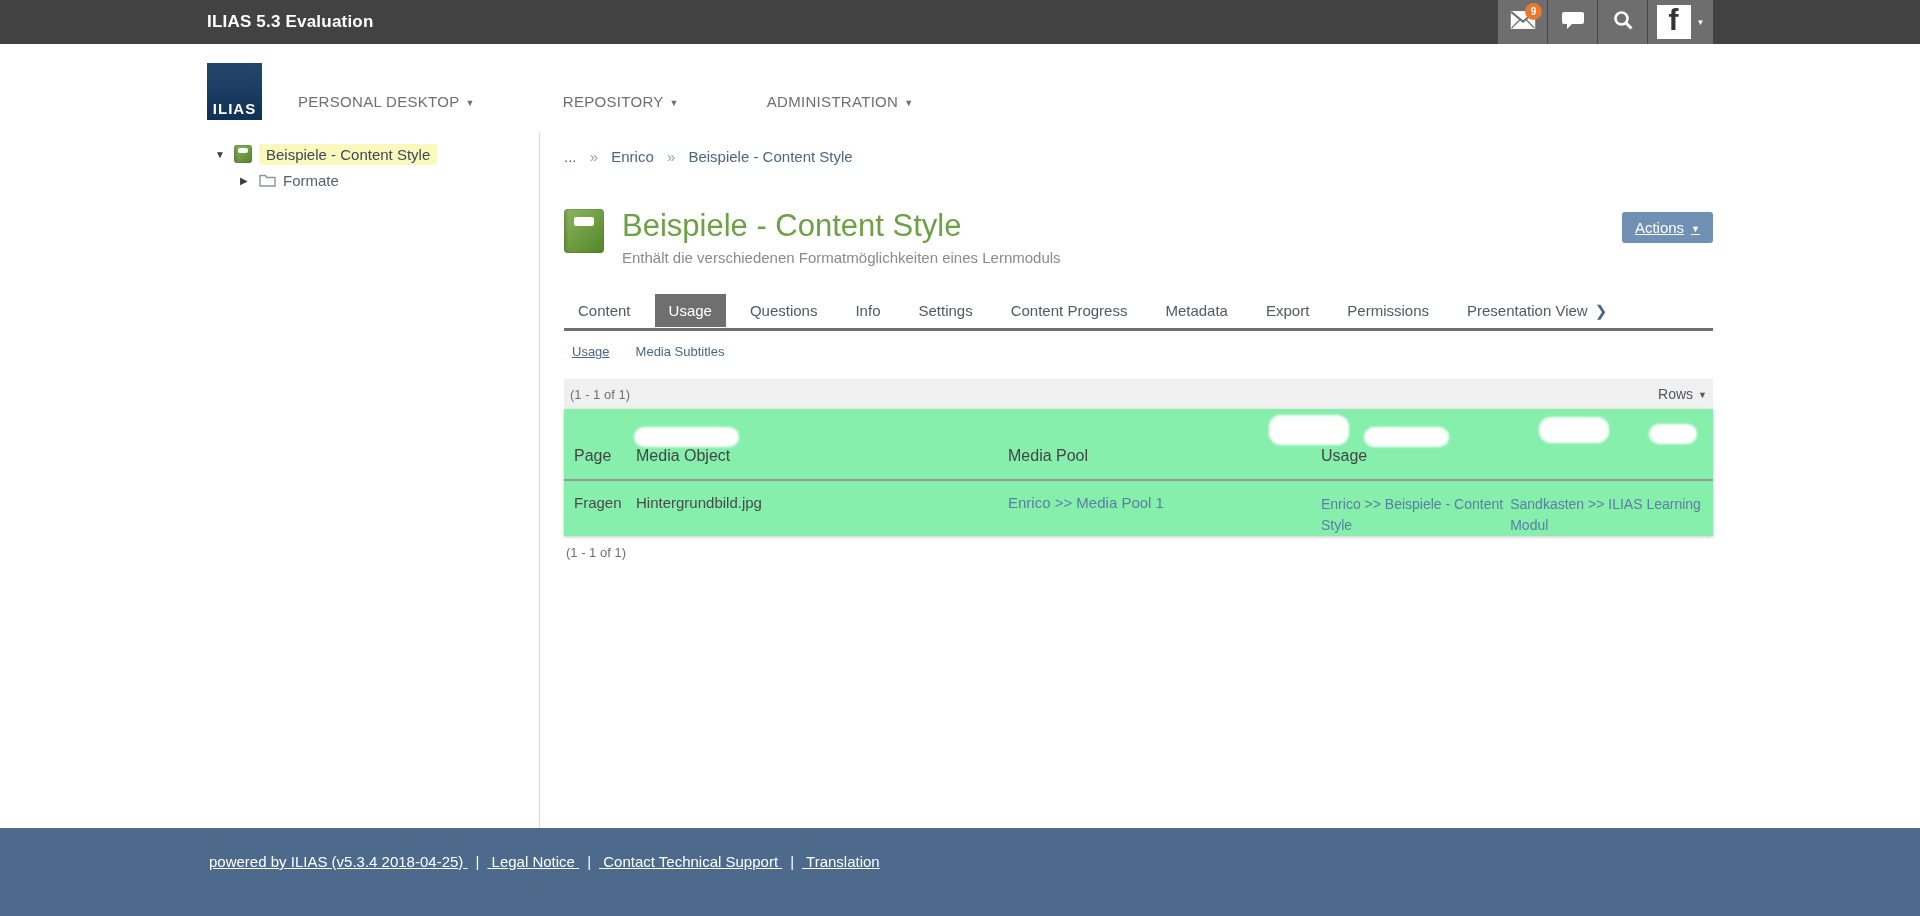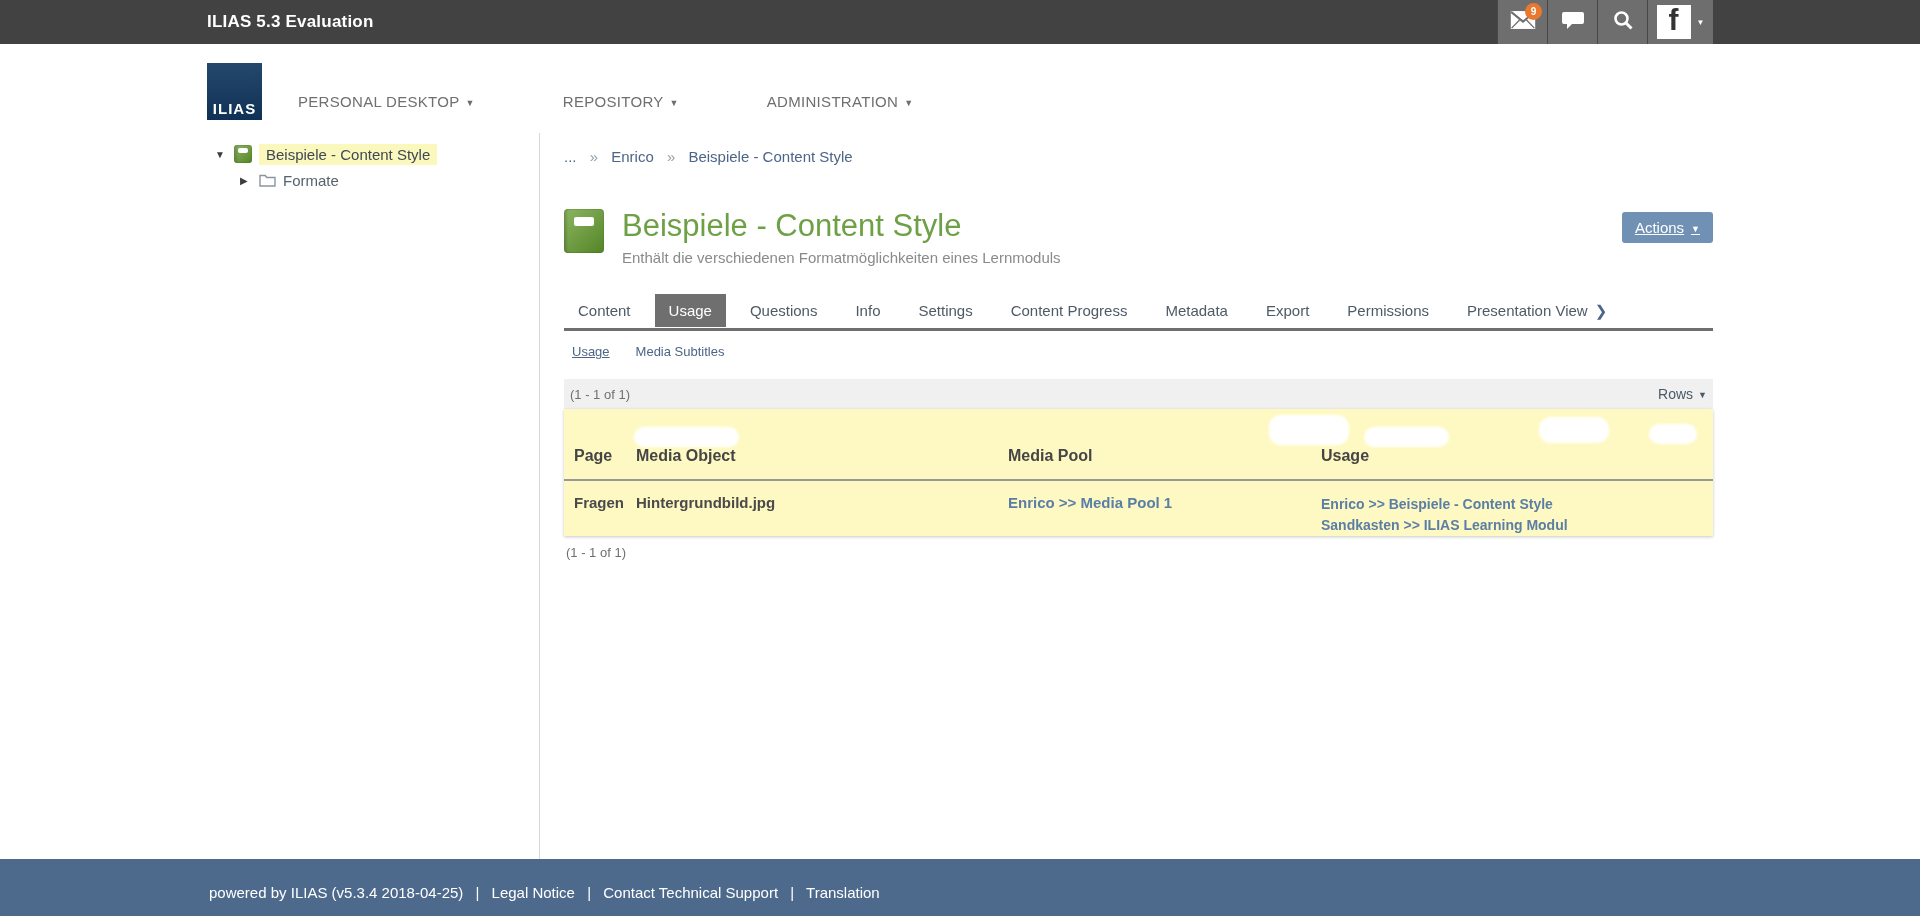--- a/index.html
+++ b/index.html
@@ -81,44 +81,44 @@
 
   .subtabs { padding:13px 0 10px 8px; display:flex; gap:26px; font-size:13px; }
   .subtab { color:#4c6586; cursor:pointer; }
   .subtab.active { text-decoration:underline; }
 
   .table-nav { margin-top:10px; height:30px; background:#f0f0f0; display:flex; align-items:center; padding:0 6px; }
   .range-text { font-size:13px; color:#707070; }
   .rows-select { margin-left:auto; font-size:14px; color:#4a5a68; cursor:pointer; }
   .rows-caret { font-size:9px; margin-left:5px; vertical-align:1px; color:#4a5a68; }
 
-  .table-card { background:#fef9c3; box-shadow:0 1px 3px rgba(0,0,0,.22); position:relative;font-weight:bold; }
+  .table-card { background:#86efac; box-shadow:0 1px 3px rgba(0,0,0,.22); position:relative; }
   .card-top { height:38px; position:relative; }
   .blob { position:absolute; background:#fff; border-radius:12px; filter:blur(1px); }
   .b1 { left:705px; top:6px;  width:80px;  height:30px; }
   .b2 { left:800px; top:18px; width:85px;  height:20px; }
   .b3 { left:975px; top:8px;  width:70px;  height:26px; }
   .b4 { left:1085px;top:15px; width:48px;  height:20px; }
   .b5 { left:70px;  top:18px; width:105px; height:20px; }
 
   .thead { display:flex; font-size:16px; color:#454545; padding:0 0 14px 10px;
            border-bottom:2px solid #989898; }
   .trow  { display:flex; padding:13px 0 0 10px; font-size:15px; color:#4a4a4a; }
   .col-page   { width:62px;  flex:none; }
   .col-object { width:372px; flex:none; }
   .col-pool   { width:313px; flex:none; }
   .col-usage  { flex:1; min-width:0; }
   .tlink { color:#5b7ea6; cursor:pointer; text-decoration:none; }
-  .usage-links { font-size:14px; line-height:21px; display:flex; flex-direction:column; }
+  .usage-links { font-size:14px; line-height:21px; display:flex; flex-direction:row; }
 
   .bottom-range { margin-top:9px; padding-left:2px; font-size:13px; color:#707070; }
 
   
-  .footer { height:57px; background:#4d6a8c; color:#fff; flex:none;
-            padding:25px 0 0 209px; font-size:15px; }
+  .footer { height:88px; background:#4d6a8c; color:#fff; flex:none;
+            padding:25px 0 0 209px; font-size:15px;text-decoration:underline; }
   .footer-sep { margin:0 8px; color:#fff; }
   .footer-link { color:#fff; cursor:pointer; text-decoration:none; }
 </style>
 </head>
 <body>
 
 <div class="topbar">
   <span class="topbar-title">ILIAS 5.3 Evaluation</span>
   <div class="topbar-icons">
     <div class="icon-cell">

